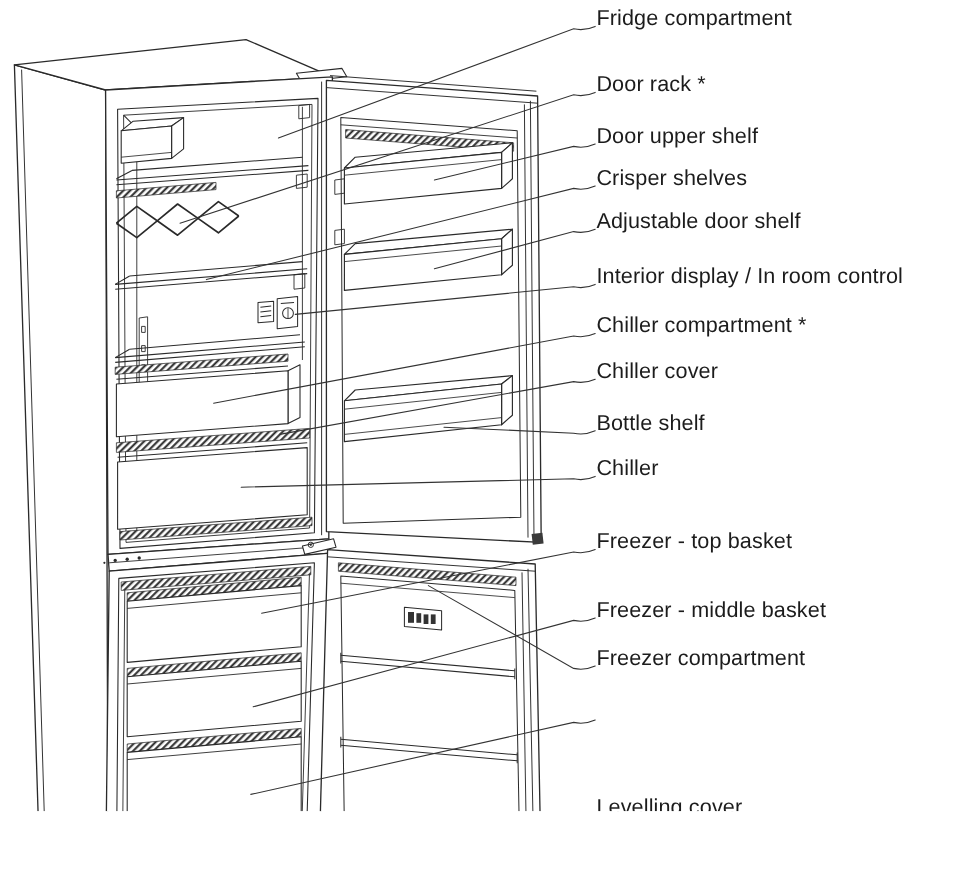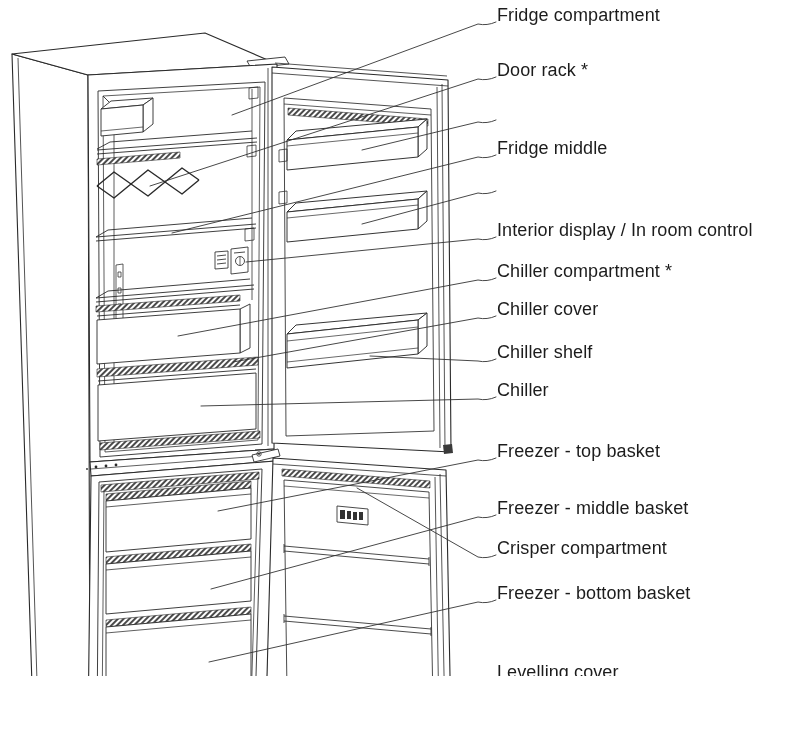--- a/index.html
+++ b/index.html
@@ -260,24 +260,25 @@
     <path d="M496,458 q-9,4 -18,2 L218,511"></path>
     <path d="M496,515 q-9,4 -18,2 L211,589"></path>
     <path d="M496,555 q-9,4 -18,2 L357,488"></path>
     <path d="M496,600 q-9,4 -18,2 L209,662"></path>
     <path d="M496,679 q-9,4 -18,2 L284,724"></path>
   </g>
 </svg>
 
   <div class="label" style="top:5px">Fridge compartment</div>
   <div class="label" style="top:60px">Door rack *</div>
-  <div class="label" style="top:138px">Fridge middle</div>
+  <div class="label" style="top:103px">Door upper shelf</div>
+  <div class="label" style="top:138px">Crisper shelves</div>
+  <div class="label" style="top:174px">Adjustable door shelf</div>
   <div class="label" style="top:261px">Chiller compartment *</div>
   <div class="label" style="top:220px">Interior display / In room control</div>
   <div class="label" style="top:299px">Chiller cover</div>
-  <div class="label" style="top:342px">Chiller shelf</div>
+  <div class="label" style="top:342px">Bottle shelf</div>
   <div class="label" style="top:380px">Chiller</div>
   <div class="label" style="top:498px">Freezer - middle basket</div>
   <div class="label" style="top:441px">Freezer - top basket</div>
-  <div class="label" style="top:538px">Crisper compartment</div>
-  <div class="label" style="top:583px">Freezer - bottom basket</div>
+  <div class="label" style="top:538px">Freezer compartment</div>
   <div class="label" style="top:662px">Levelling cover</div>
 </div>
 
 </body></html>

